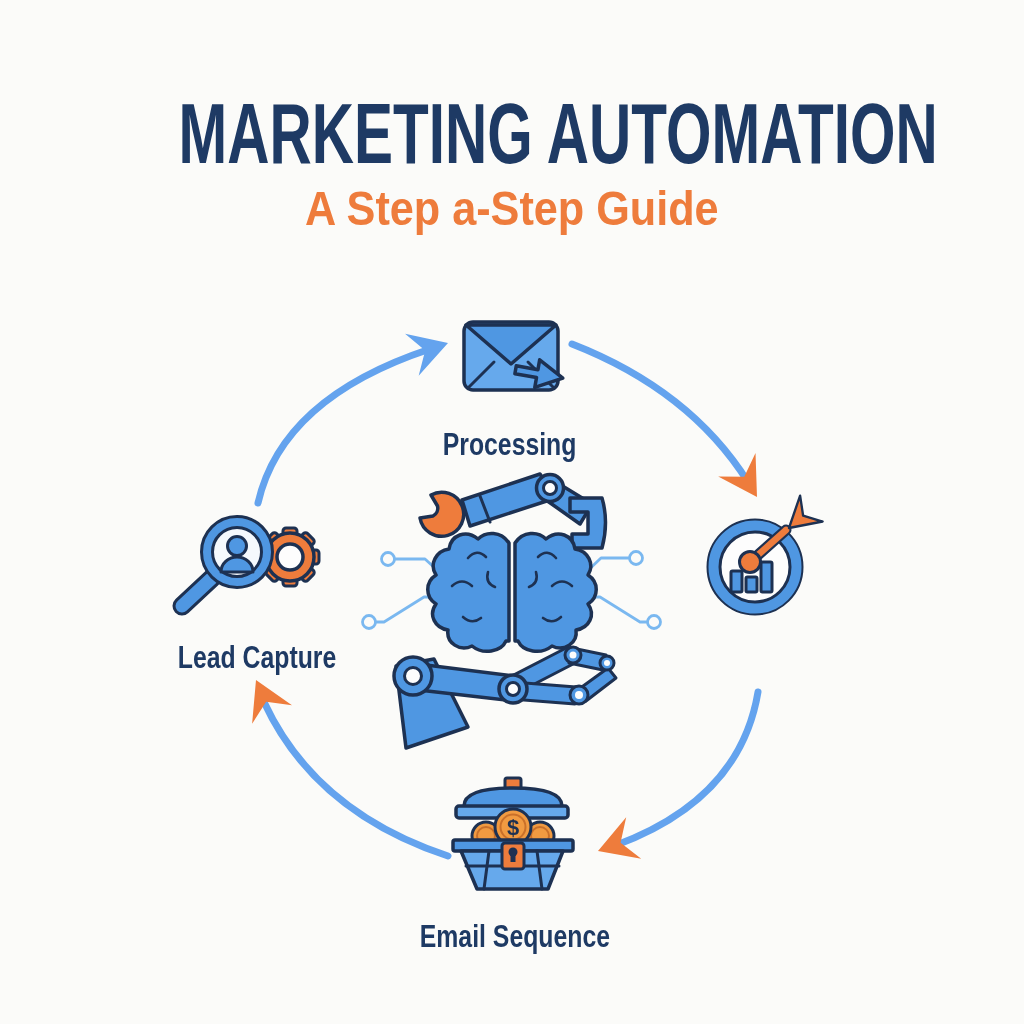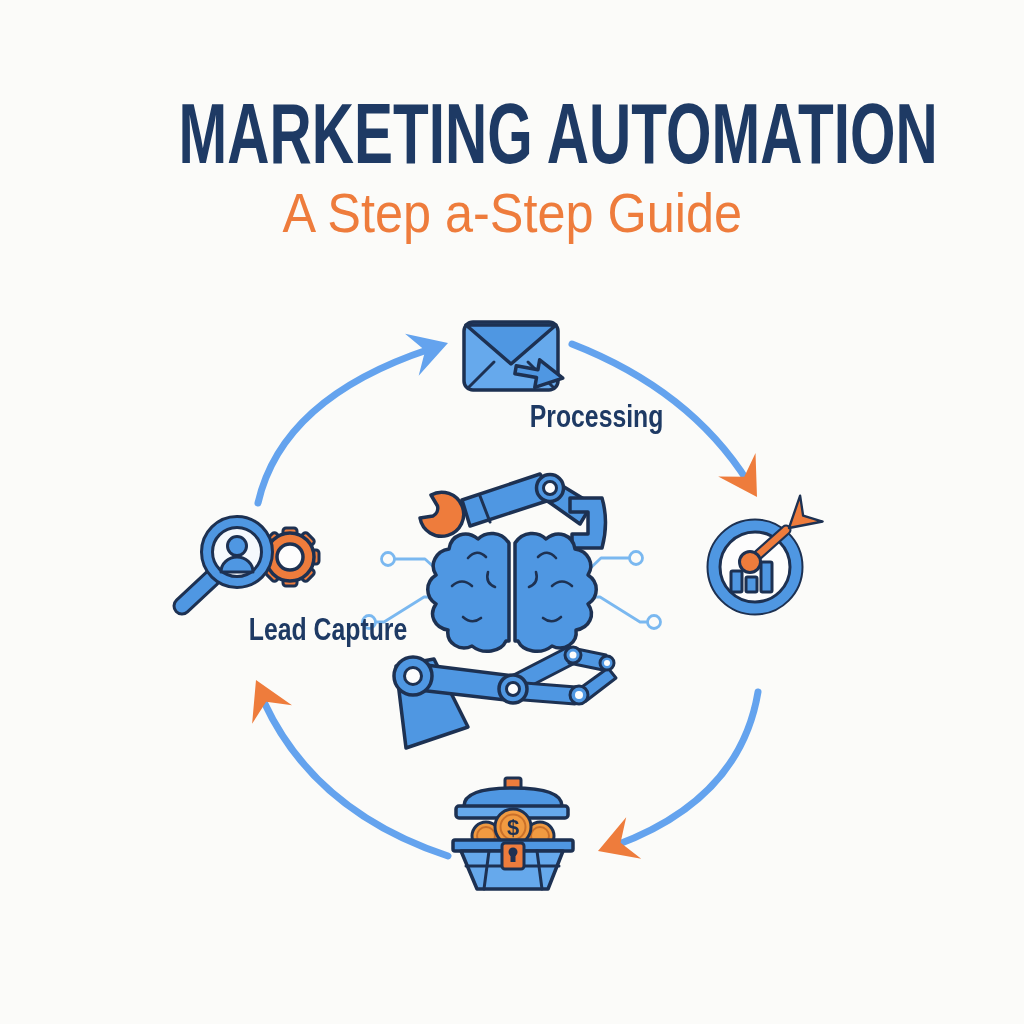--- a/index.html
+++ b/index.html
@@ -10,24 +10,24 @@
   html,body{margin:0;padding:0;background:#e9e9e9;}
   .canvas{
     position:relative;width:1024px;height:1024px;margin:0 auto;
     background:var(--bg);overflow:hidden;
     font-family:"Liberation Sans",sans-serif;color:var(--navy);
   }
   .title-row{position:absolute;left:0;width:1024px;text-align:center;white-space:nowrap;}
   .cond{display:inline-block;white-space:nowrap;transform-origin:50% 50%;}
   .main-title{top:90px;font-weight:bold;font-size:86px;line-height:1;color:var(--navy);}
   .main-title .cond{transform:scaleX(0.68);letter-spacing:0px;}
-  .sub-title{top:185px;font-weight:normal;font-size:56px;line-height:1;color:var(--orange);}
+  .sub-title{top:185px;font-weight:bold;font-size:48px;line-height:1;color:var(--orange);}
   .sub-title .cond{transform:scaleX(0.90);}
-  .node-label{position:absolute;width:340px;margin-left:-170px;text-align:right;
-    font-weight:bold;font-size:31px;line-height:1.1;color:var(--navy);white-space:nowrap;}
+  .node-label{position:absolute;width:340px;margin-left:-170px;text-align:center;
+    font-weight:bold;font-size:31px;line-height:1.1;color:var(--navy);white-space:nowrap;margin-top:28px;}
   .node-label .cond{transform:scaleX(0.80);}
   svg{position:absolute;left:0;top:0;}
   
   .fB{fill:var(--blue)} .fLB{fill:var(--blue-light)} .fO{fill:var(--orange)}
   .fC{fill:var(--coin)} .fW{fill:var(--white)} .fA{fill:var(--arc)} .fNone{fill:none}
   .sN{stroke:var(--outline);stroke-width:3.5;stroke-linejoin:round;stroke-linecap:round}
   .sN3{stroke:var(--outline);stroke-width:3;stroke-linejoin:round;stroke-linecap:round}
   .sq{stroke:var(--outline);stroke-width:2.6;fill:none;stroke-linecap:round}
   .arc{stroke:var(--arc);stroke-width:7;fill:none;stroke-linecap:round}
   .cirL{stroke:var(--circuit);stroke-width:2.8;fill:none;stroke-linejoin:round}
@@ -193,17 +193,20 @@
       <path class="sN3 fNone" d="M 537 851 L 542 889"></path>
       <rect class="fO sN3" x="502" y="843" width="22" height="26" rx="3"></rect>
       <circle cx="513" cy="852" r="4.5" style="fill:var(--outline)"></circle>
       <rect x="510.5" y="853" width="5" height="9" style="fill:var(--outline)"></rect>
     </g>
   </svg>
 
   <div class="node-label" style="left:510px;top:400px">
     <span class="cond">Processing</span>
   </div>
+  <div class="node-label" style="left:515px;top:892px">
+    <span class="cond">Email Sequence</span>
+  </div>
   <div class="node-label" style="left:257px;top:613px">
     <span class="cond">Lead Capture</span>
   </div>
 
 </div>
 
 </body></html>

